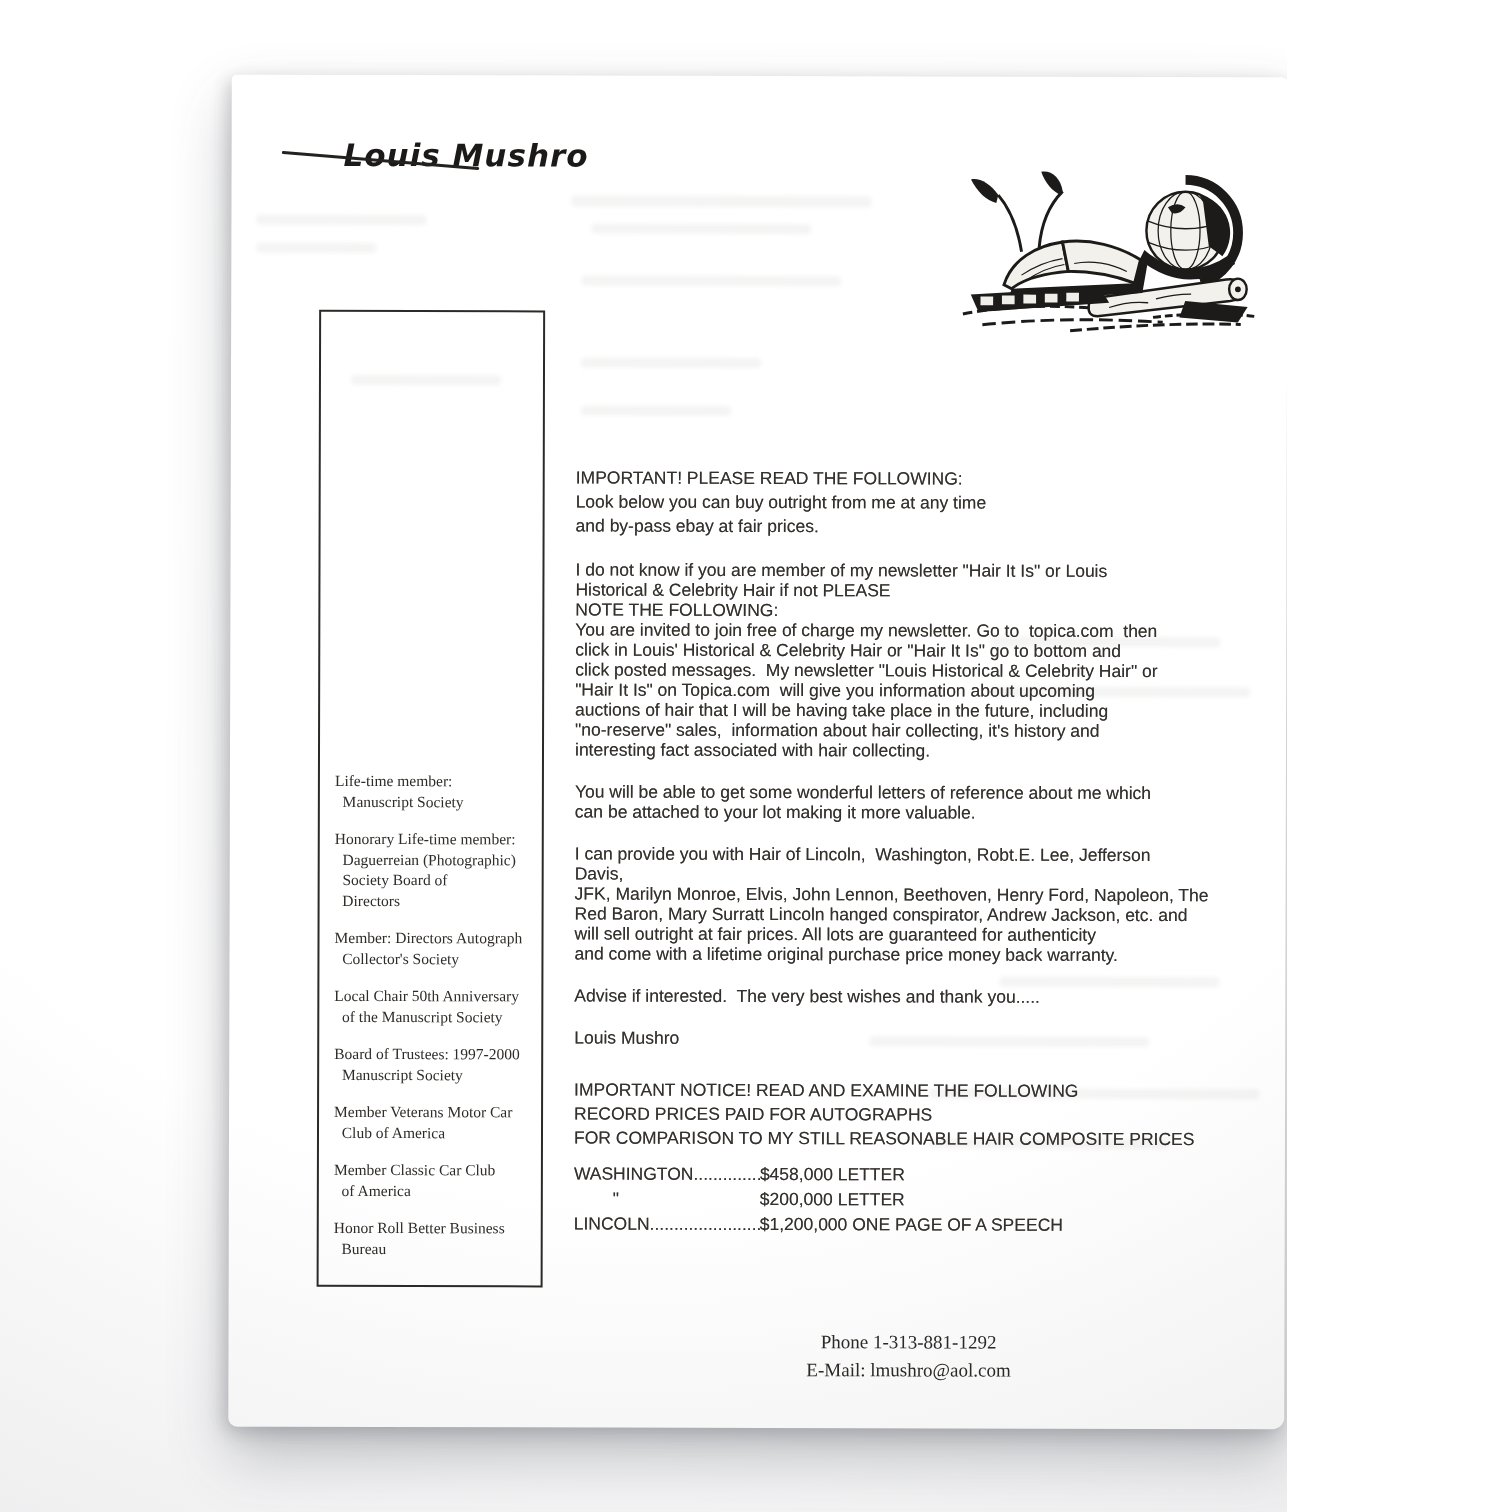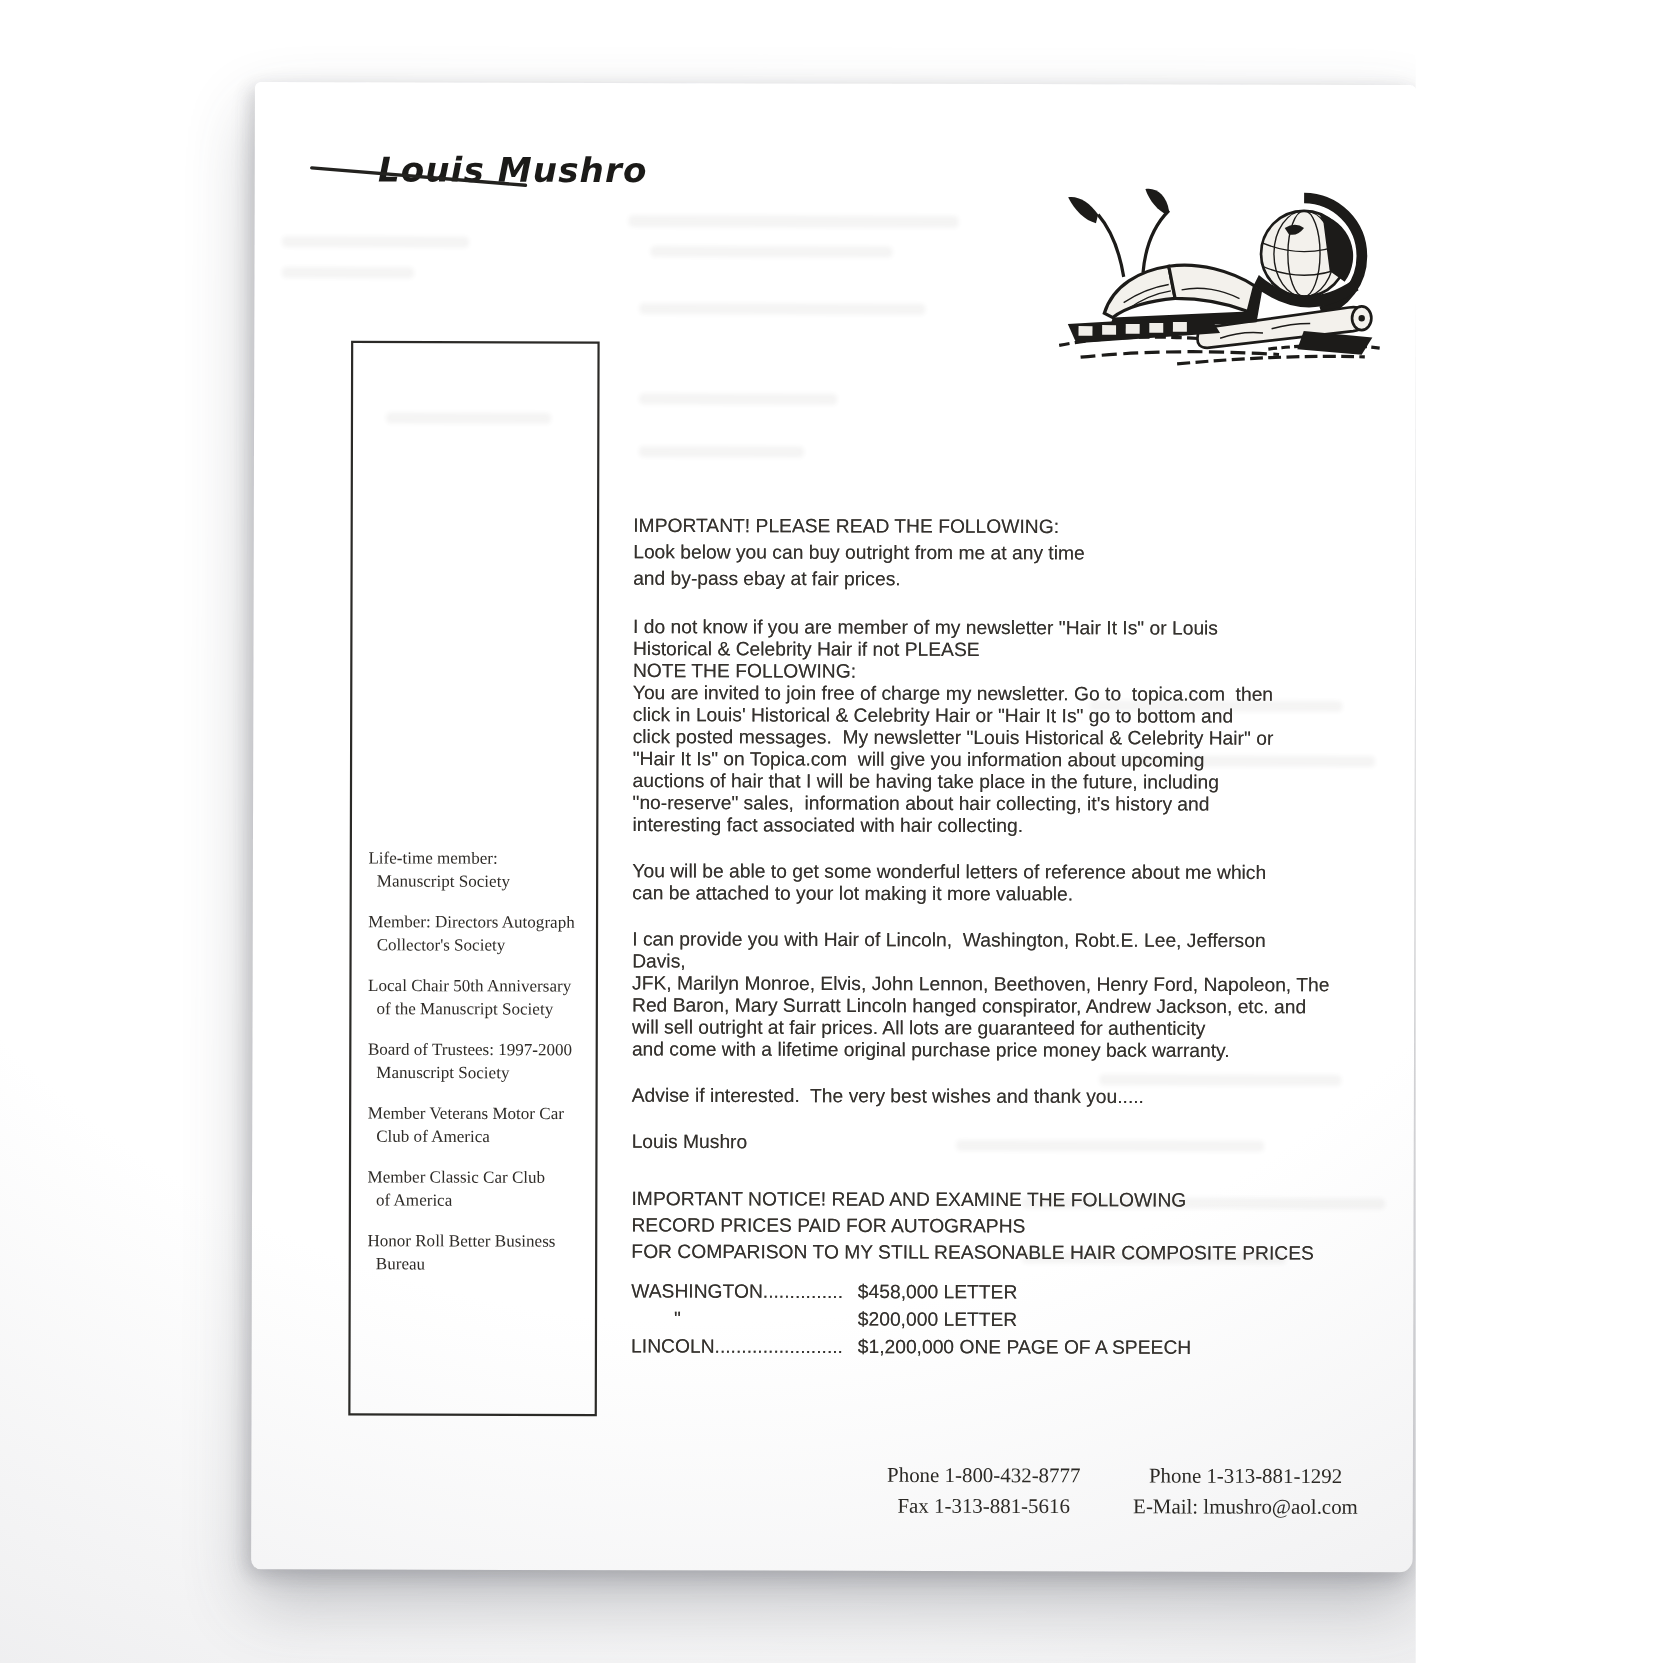--- a/index.html
+++ b/index.html
@@ -68,21 +68,21 @@
     color:#34312d;font-size:17.5px;line-height:20px;
     text-shadow:0 0 .6px rgba(52,49,45,.65);
   }
   .main .p1{line-height:24px;margin:0 0 22px 0;}
   .main p{margin:0 0 22px 0;}
   .sig{margin:8px 0 30px 0;}
   .notice{line-height:24px;margin:0 0 12px 0;}
   .prices{line-height:25px;}
   .price-row{display:flex;}
   .price-left{display:inline-block;width:186px;white-space:pre;overflow:visible;}
-  .price-right{white-space:pre;margin-left:20px;}
+  .price-right{white-space:pre;}
 
   
   .footer{
     position:absolute;left:578px;top:1252px;display:flex;gap:48px;
     font-family:"Liberation Serif", serif;font-size:19px;line-height:28px;
     color:#2b2925;text-align:center;
   }
 </style>
 </head>
 <body>
@@ -156,20 +156,24 @@
         <rect x="50" y="129" width="13" height="9" fill="#f0eee9"></rect>
         <rect x="72" y="128" width="13" height="9" fill="#f0eee9"></rect>
         <rect x="94" y="127" width="13" height="9" fill="#f0eee9"></rect>
         <rect x="116" y="126" width="13" height="9" fill="#f0eee9"></rect>
       </svg>
 
       <div class="side-box">
         <div class="mems">
           <div class="lines">Life-time member:
   Manuscript Society</div>
+          <div class="lines">Honorary Life-time member:
+  Daguerreian (Photographic)
+  Society Board of
+  Directors</div>
           <div class="lines">Member: Directors Autograph
   Collector's Society</div>
           <div class="lines">Local Chair 50th Anniversary
   of the Manuscript Society</div>
           <div class="lines">Board of Trustees: 1997-2000
   Manuscript Society</div>
           <div class="lines">Member Veterans Motor Car
   Club of America</div>
           <div class="lines">Member Classic Car Club
   of America</div>
@@ -215,21 +219,19 @@
             <span class="price-right">$200,000 LETTER</span>
           </div>
           <div class="price-row">
             <span class="price-left">LINCOLN........................</span>
             <span class="price-right">$1,200,000 ONE PAGE OF A SPEECH</span>
           </div>
         </div>
       </div>
 
       <div class="footer">
-        <div class="lines">Phone 1-800-432-8777
-Fax 1-313-881-5616</div>
         <div class="lines">Phone 1-313-881-1292
 E-Mail: lmushro@aol.com</div>
       </div>
 
     </div>
   </div>
 </div>
 
 </body></html>

